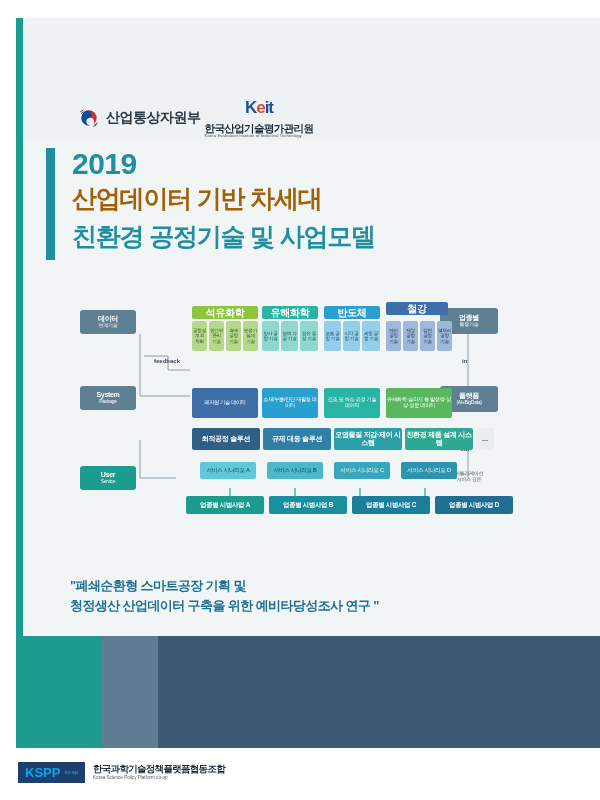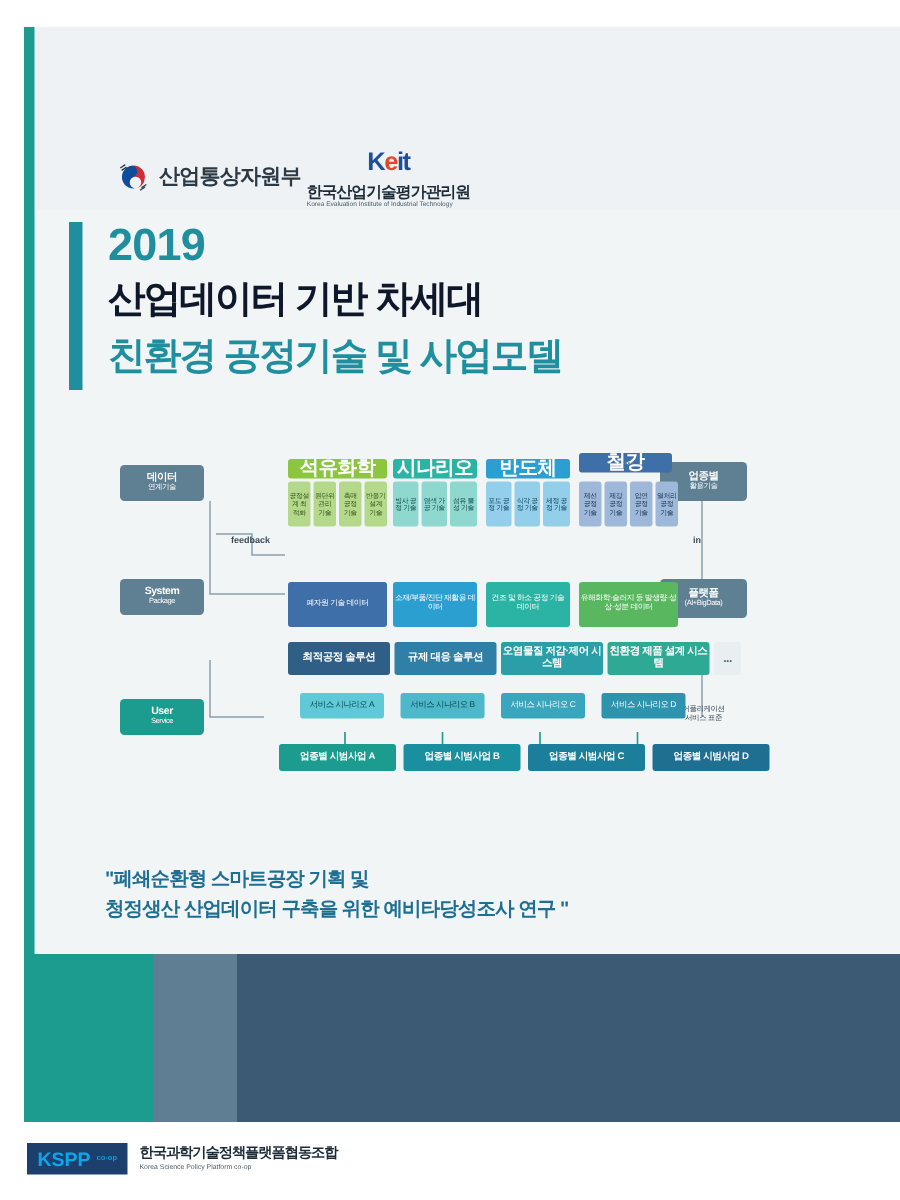--- a/index.html
+++ b/index.html
@@ -78,21 +78,21 @@
   .keit-kor { font-size: 10.5px; font-weight: bold; color: #1c2b38; letter-spacing: -0.6px; }
   .keit-eng { font-size: 4.4px; color: #4b5b68; letter-spacing: 0px; }
 
   
   .year {
     position: absolute; left: 72px; top: 147px;
     font-size: 30px; font-weight: bold; color: #1f8fa0; letter-spacing: -0.5px;
   }
   .title-1 {
     position: absolute; left: 72px; top: 182px;
-    font-size: 25px; font-weight: bold; color: #0f172a; letter-spacing: -1.2px;
+    font-size: 25px; font-weight: bold; color: #a16207; letter-spacing: -1.2px;
   }
   .title-2 {
     position: absolute; left: 72px; top: 220px;
     font-size: 25px; font-weight: bold; color: #1f8fa0; letter-spacing: -1.2px;
   }
 
   
   .diagram {
     position: absolute; left: 80px; top: 300px; width: 450px; height: 250px;
     font-size: 5.6px; color: #ffffff;
@@ -105,21 +105,21 @@
     padding: 1px;
     letter-spacing: -0.3px;
   }
   .side-label {
     background: #5f7f93; color: #fff; font-size: 7px; font-weight: bold;
     border-radius: 3px;
   }
   .side-label.green { background: #1b9c8e; }
   .side-sub { font-size: 5px; font-weight: normal; }
   .grp-head {
-    background: #8cc63f; color: #fff; font-size: 13px; font-weight: bold;
+    background: #8cc63f; color: #fff; font-size: 10px; font-weight: bold;
     border-radius: 2px;
   }
   .grp-head.g2 { background: #2bb3a3; }
   .grp-head.g3 { background: #2a9fd0; }
   .grp-head.g4 { background: #3f6fa8; }
   .leaf { font-size: 4.6px; }
   .leaf.g1 { background: #b4d98a; color: #35501c; }
   .leaf.g2 { background: #8fd8d0; color: #124a46; }
   .leaf.g3 { background: #93cfea; color: #10415a; }
   .leaf.g4 { background: #9db8d8; color: #16304f; }
@@ -269,21 +269,21 @@
     <div class="note" style="left:74px;top:58px;font-weight:bold;">feedback</div>
     <div class="note" style="left:382px;top:58px;font-weight:bold;">in</div>
     <div class="note" style="left:380px;top:146px;font-weight:bold;">out</div>
 
     <div class="dg-box grp-head" style="left:112px;top:6px;width:66px;height:13px;">석유화학</div>
     <div class="dg-box leaf g1" style="left:112px;top:21px;width:15px;height:30px;flex-direction:column;">공정설계 최적화</div>
     <div class="dg-box leaf g1" style="left:129px;top:21px;width:15px;height:30px;flex-direction:column;">원단위 관리 기술</div>
     <div class="dg-box leaf g1" style="left:146px;top:21px;width:15px;height:30px;flex-direction:column;">촉매 공정 기술</div>
     <div class="dg-box leaf g1" style="left:163px;top:21px;width:15px;height:30px;flex-direction:column;">반응기 설계 기술</div>
 
-    <div class="dg-box grp-head g2" style="left:182px;top:6px;width:56px;height:13px;">시나리오</div>
+    <div class="dg-box grp-head g2" style="left:182px;top:6px;width:56px;height:13px;">유해화학</div>
     <div class="dg-box leaf g2" style="left:182px;top:21px;width:17px;height:30px;flex-direction:column;">방사 공정 기술</div>
     <div class="dg-box leaf g2" style="left:201px;top:21px;width:17px;height:30px;flex-direction:column;">염색 가공 기술</div>
     <div class="dg-box leaf g2" style="left:220px;top:21px;width:18px;height:30px;flex-direction:column;">섬유 물성 기술</div>
 
     <div class="dg-box grp-head g3" style="left:244px;top:6px;width:56px;height:13px;">반도체</div>
     <div class="dg-box leaf g3" style="left:244px;top:21px;width:17px;height:30px;flex-direction:column;">포토 공정 기술</div>
     <div class="dg-box leaf g3" style="left:263px;top:21px;width:17px;height:30px;flex-direction:column;">식각 공정 기술</div>
     <div class="dg-box leaf g3" style="left:282px;top:21px;width:18px;height:30px;flex-direction:column;">세정 공정 기술</div>
 
     <div class="dg-box grp-head g4" style="left:306px;top:2px;width:62px;height:13px;">철강</div>

